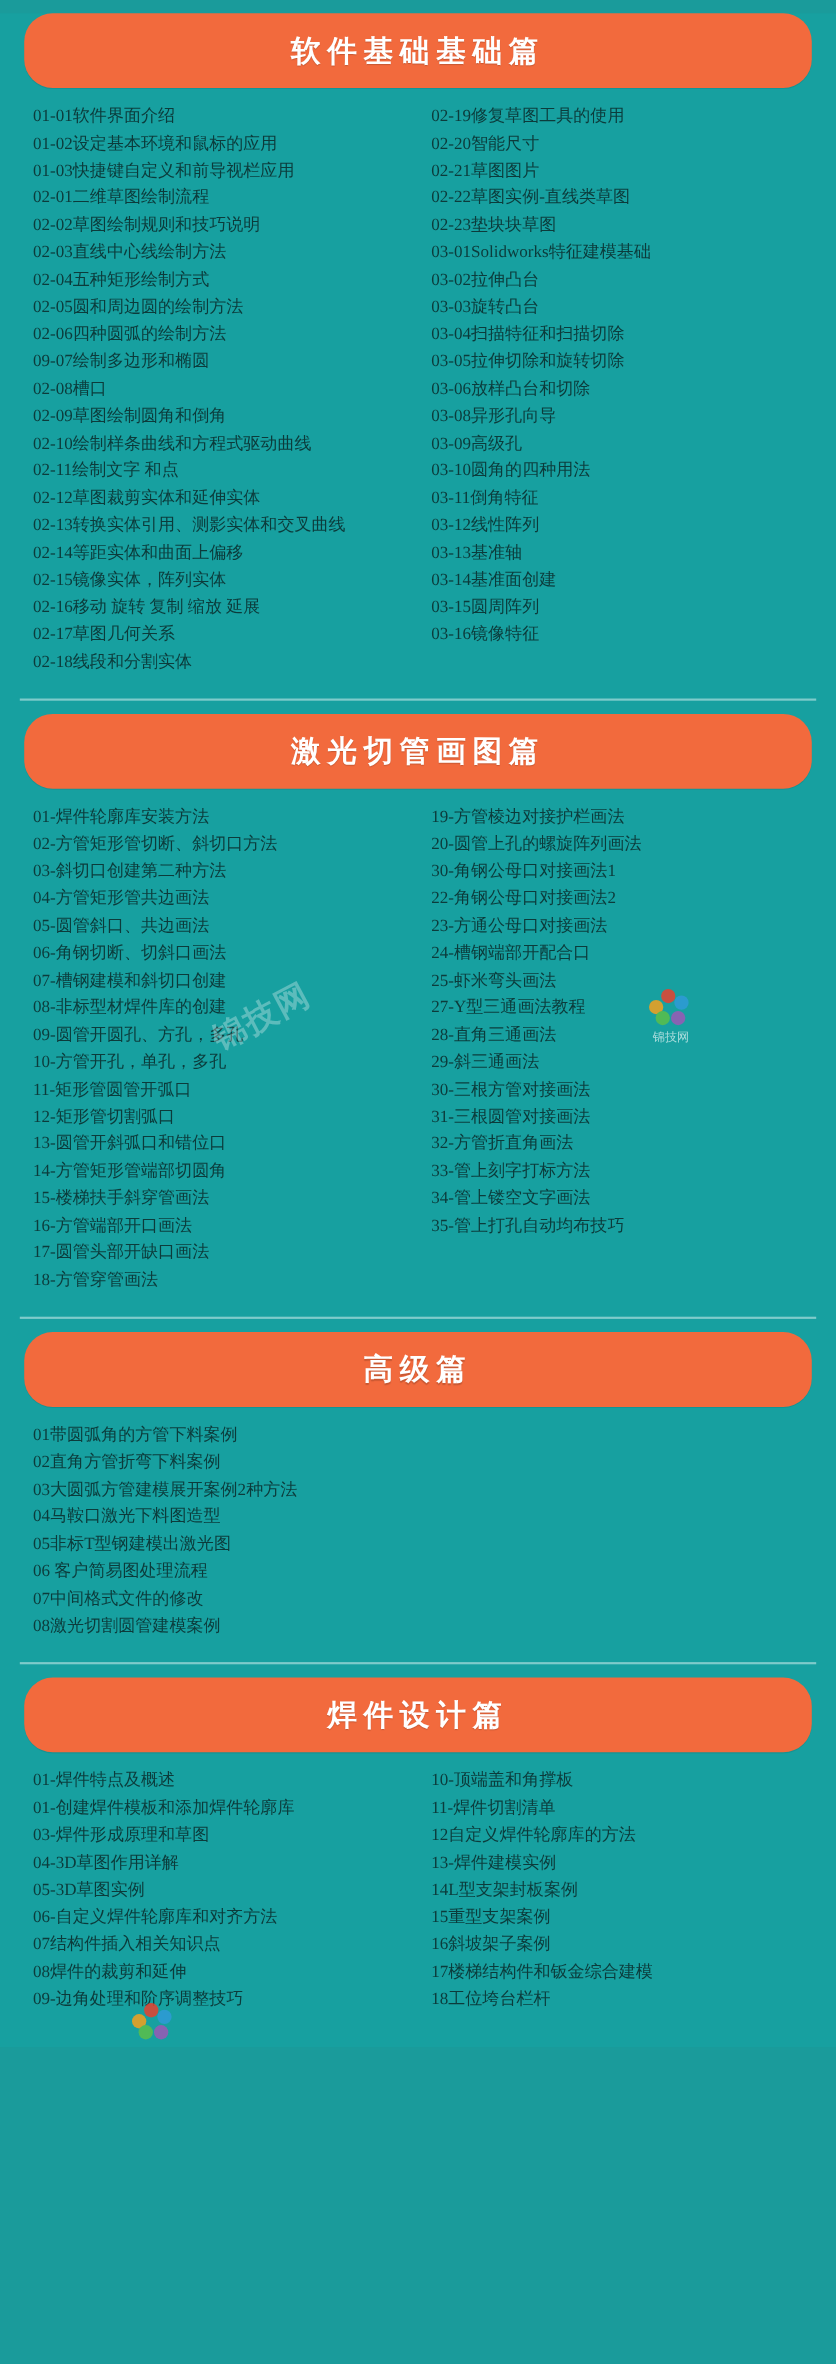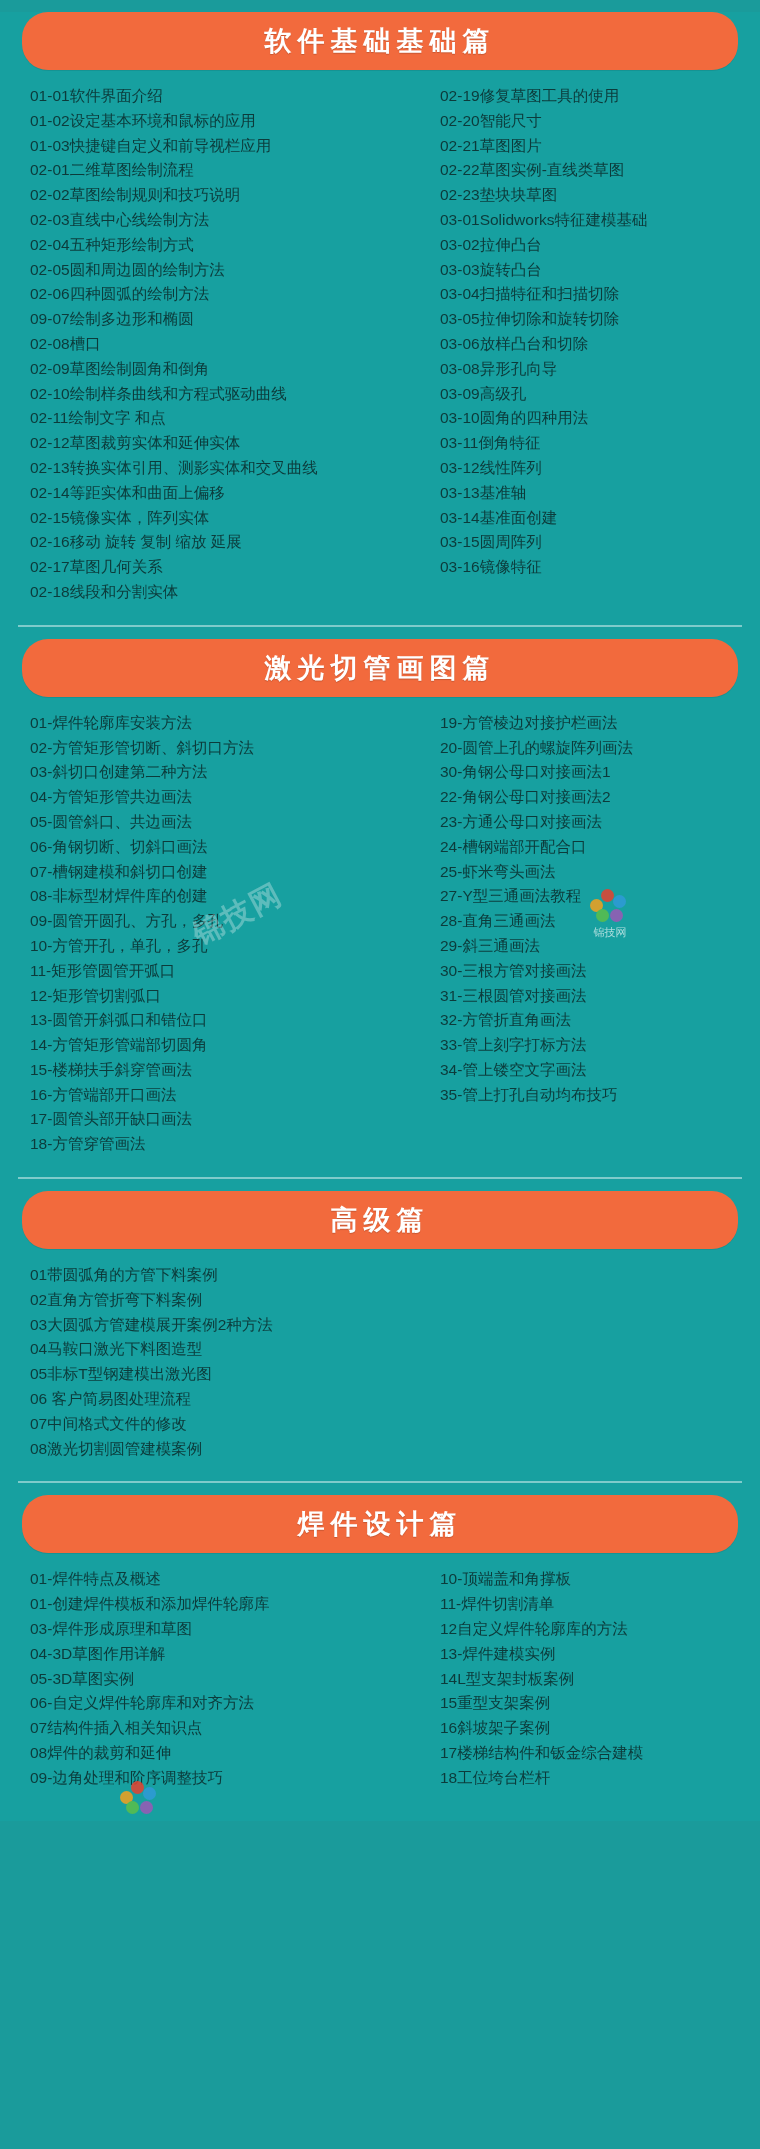--- a/index.html
+++ b/index.html
@@ -23,51 +23,52 @@
     padding: 0 0 10px 0;
   }
   .section {
     position: relative;
     margin: 0 0 14px 0;
     padding: 0 14px;
   }
   .banner {
     background: #f26a3d;
     border-radius: 26px;
-    height: 58px;
+    height: 68px;
     display: flex;
     align-items: center;
     justify-content: center;
     margin: 12px 8px 10px 8px;
     box-shadow: 0 1px 0 rgba(0,0,0,0.08);
   }
   .banner-text {
     color: #ffffff;
     font-size: 27px;
     font-weight: bold;
     letter-spacing: 6px;
     text-shadow: 0 1px 1px rgba(0,0,0,0.18);
   }
   .cols {
     display: flex;
     gap: 0px;
     padding: 4px 10px 6px 10px;
+    font-family: Liberation Serif, serif;
   }
   .col {
     flex: 1 1 50%;
     padding: 0 6px;
   }
   .item {
     font-size: 15.5px;
     line-height: 1.60;
     color: #0c3b3b;
     white-space: nowrap;
     overflow: visible;
   }
-  .col.right .item { padding-left: 6px; margin-left: 48px; }
+  .col.right .item { padding-left: 6px; }
   .divider {
     height: 2px;
     background: rgba(255,255,255,0.45);
     margin: 6px 18px 2px 18px;
   }
   
   .wm-text {
     position: absolute;
     color: rgba(255,255,255,0.30);
     font-size: 30px;

